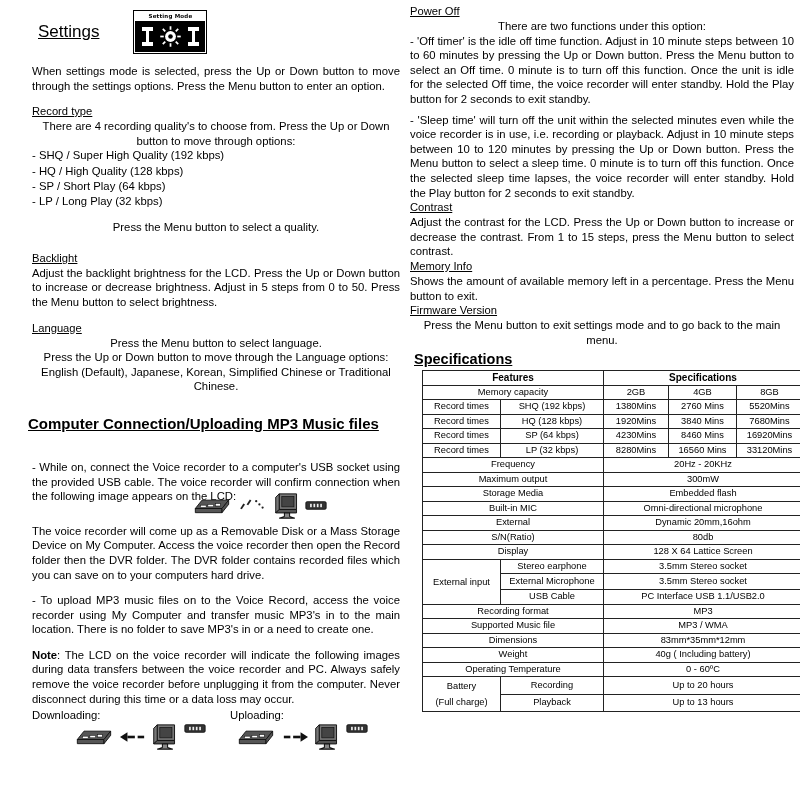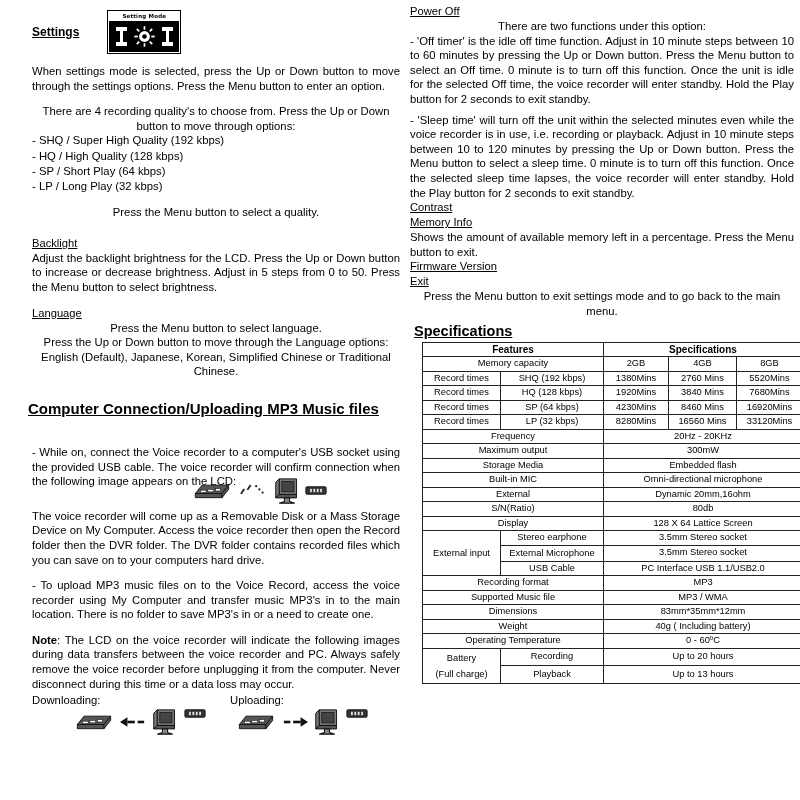--- a/index.html
+++ b/index.html
@@ -40,24 +40,24 @@
     line-height: 14px;
   }
   .h-big {
     font-size: 15px;
     font-weight: bold;
     text-decoration: underline;
     margin: 16px;
     line-height: 19px;
   }
   .h-settings {
-    font-size: 12px;
-    font-weight: bold;
+    font-size: 17px;
+    font-weight: normal;
     text-decoration: underline;
-    margin: 0;
+    margin: 6px;
     line-height: 18px;
   }
   .h-spec {
     font-size: 14.5px;
     font-weight: bold;
     text-decoration: underline;
     margin: 0 0 2px 4px;
     line-height: 18px;
   }
   p.body {
@@ -230,20 +230,21 @@
               <span></span>
             </div>
         </div>
       </div>
     </div>
 
     <div class="gap-s"></div>
     <p class="body just">When settings mode is selected, press the Up or Down button to move through the settings options. Press the Menu button to enter an option.</p>
 
     <div class="gap-m"></div>
+    <div class="h-under">Record type</div>
     <p class="body plain">There are 4 recording quality's to choose from. Press the Up or Down button to move through options:</p>
     <div class="bullets">
       <div>- SHQ / Super High Quality (192 kbps)</div>
       <div>- HQ / High Quality (128 kbps)</div>
       <div>- SP / Short Play (64 kbps)</div>
       <div>- LP / Long Play (32 kbps)</div>
     </div>
     <div class="gap-m"></div>
     <p class="body plain">Press the Menu button to select a quality.</p>
 
@@ -413,27 +414,27 @@
   <div class="col-right">
 
     <div class="h-under">Power Off</div>
     <p class="body plain">There are two functions under this option:</p>
     <p class="body just">- 'Off timer' is the idle off time function. Adjust in 10 minute steps between 10 to 60 minutes by pressing the Up or Down button. Press the Menu button to select an Off time. 0 minute is to turn off this function. Once the unit is idle for the selected Off time, the voice recorder will enter standby. Hold the Play button for 2 seconds to exit standby.</p>
 
     <div class="gap-s"></div>
     <p class="body just">- 'Sleep time' will turn off the unit within the selected minutes even while the voice recorder is in use, i.e. recording or playback. Adjust in 10 minute steps between 10 to 120 minutes by pressing the Up or Down button. Press the Menu button to select a sleep time. 0 minute is to turn off this function. Once the selected sleep time lapses, the voice recorder will enter standby. Hold the Play button for 2 seconds to exit standby.</p>
 
     <div class="h-under">Contrast</div>
+    <p class="body just">Adjust the contrast for the LCD. Press the Up or Down button to increase or decrease the contrast. From 1 to 15 steps, press the Menu button to select contrast.</p>
 
     <div class="h-under">Memory Info</div>
     <p class="body just">Shows the amount of available memory left in a percentage. Press the Menu button to exit.</p>
 
     <div class="h-under">Firmware Version</div>
 
-    <div class="h-under">Exit</div>
     <p class="body plain">Press the Menu button to exit settings mode and to go back to the main menu.</p>
 
     <div style="height:3px"></div>
     <div class="h-spec">Specifications</div>
 
     <table class="spec">
       <colgroup>
         <col style="width:78px">
         <col style="width:103px">
         <col style="width:65px">

